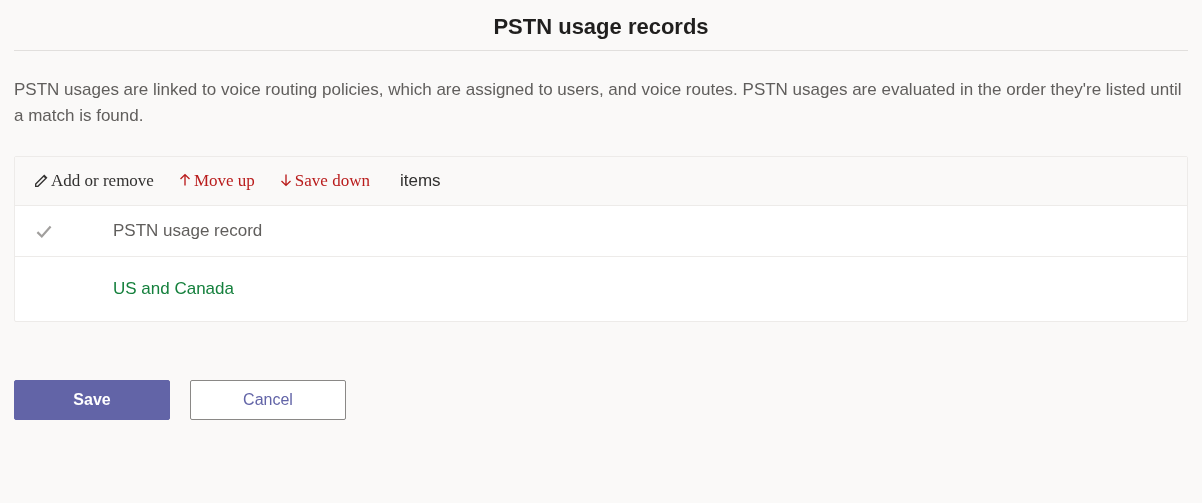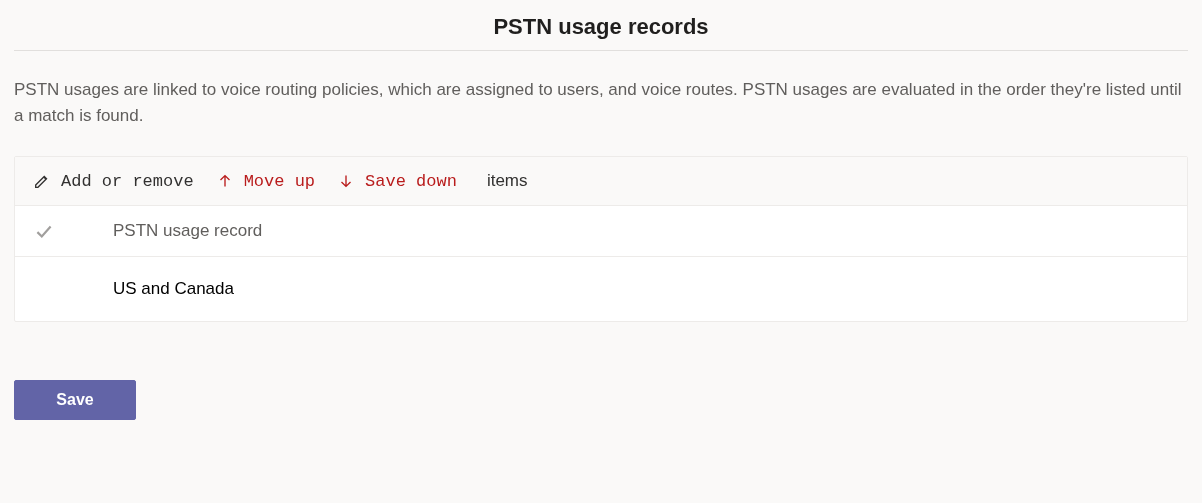--- a/index.html
+++ b/index.html
@@ -34,27 +34,25 @@
     .toolbar {
       display: flex;
       align-items: center;
       gap: 22px;
       padding: 14px 18px;
       border-bottom: 1px solid #edebe9;
       background: #faf9f8;
     }
     .tb-btn {
       display: flex;
-      align-items: center;
-      gap: 10px;
       font-size: 17px;
       cursor: pointer;
       background: transparent;
       border: none;
-      font-family: Liberation Mono, monospace;
+      font-family: Liberation Serif, serif;
       color: #323130;
     }
     .tb-btn.disabled { color: #b91c1c; cursor: default; }
     .tb-btn .icon { width: 18px; height: 18px; display:flex; align-items:center; justify-content:center;}
     .tb-btn .icon svg { stroke: currentColor; fill: none; stroke-width: 1.5; }
     .items-label {
       font-size: 17px;
       color: #323130;
       margin-left: 8px;
     }
@@ -77,32 +75,32 @@
       height: 22px;
       color: #a19f9d;
     }
     .checkmark-icon svg { stroke: #a19f9d; fill: none; stroke-width: 2; }
     .col-name { flex: 1; }
     .table-row {
       display: flex;
       align-items: center;
       padding: 22px 18px;
       font-size: 17px;
-      color: #000000;
+      color: #15803d;
     }
     .footer {
       display: flex;
       gap: 20px;
       margin-top: 58px;
     }
     .btn {
       font-family: inherit;
       font-size: 16px;
       padding: 10px 0;
-      width: 122px;
+      width: 156px;
       text-align: center;
       border-radius: 2px;
       cursor: pointer;
     }
     .btn-primary {
       background: #6264a7;
       color: #fff;
       border: 1px solid #6264a7;
       font-weight: 600;
     }
@@ -165,13 +163,14 @@
 
   <div class="table-row">
     <div class="col-check"></div>
     <div class="col-name">US and Canada</div>
   </div>
 
 </div>
 
 <div class="footer">
   <button class="btn btn-primary">Save</button>
+  <button class="btn btn-secondary">Cancel</button>
 </div>
 
 </body></html>

